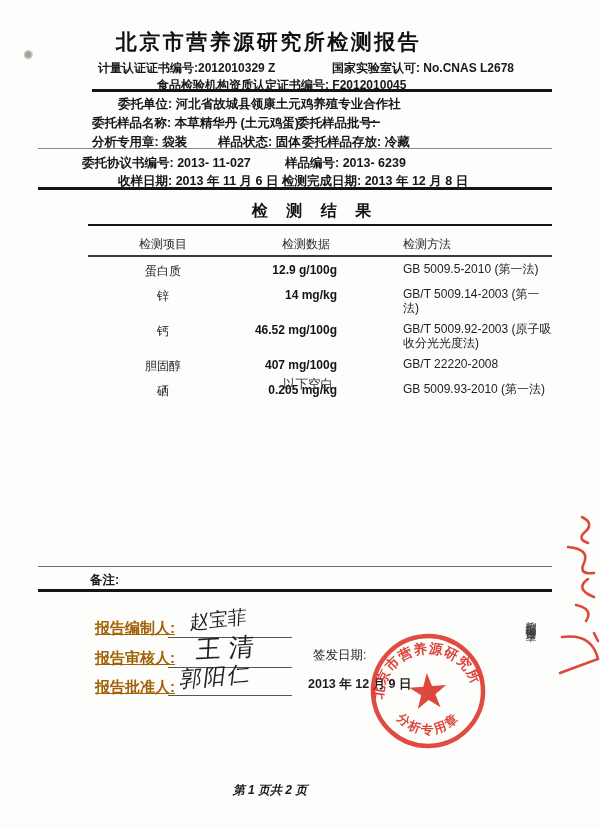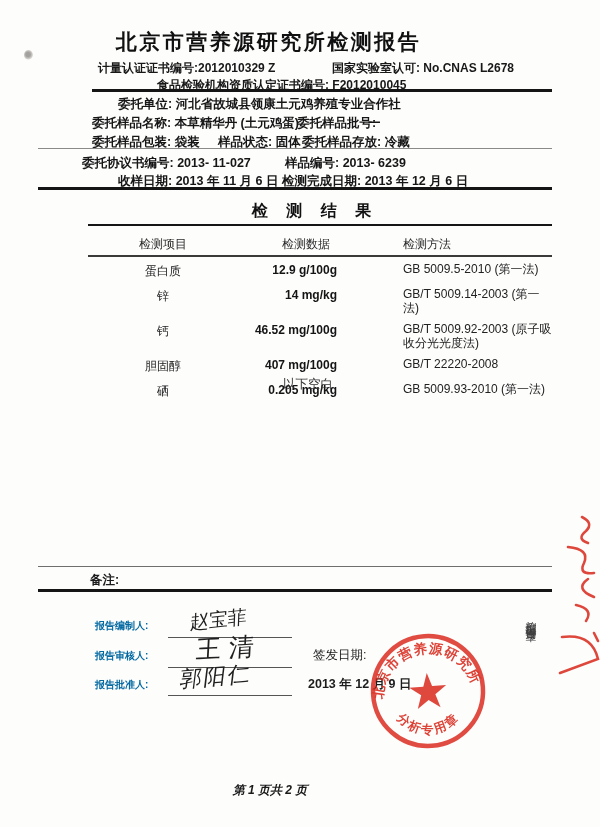--- a/index.html
+++ b/index.html
@@ -50,21 +50,21 @@
   .results{position:absolute;top:259px;left:90px;width:462px;}
   .rrow{display:grid;grid-template-columns:146px 101px 1fr;padding:4px 0;font-size:12px;}
   .rc-item{text-align:center;color:#222;}
   .rc-value{text-align:right;font-weight:bold;color:#141414;}
   .rc-method{padding-left:66px;line-height:13.5px;white-space:normal;color:#222;}
 
   .end-note{top:376px;left:238px;width:140px;text-align:center;font-size:12.5px;color:#333;}
 
   .remark{top:572px;left:90px;font-size:12.5px;font-weight:bold;}
 
-  .sig-label{font-size:10px;font-weight:bold;color:#0369a1;}
+  .sig-label{font-size:15px;font-weight:bold;color:#a16207;text-decoration:underline;}
   .s1{top:619px;left:95px;}
   .s2{top:649px;left:95px;}
   .s3{top:678px;left:95px;}
   .sig-line{position:absolute;left:168px;width:124px;height:1px;background:#555;}
   .sl1{top:637px;} .sl2{top:667px;} .sl3{top:695px;}
   .hand{color:#1f1f1f;transform-origin:left center;}
   .hw1{top:610px;left:190px;font-size:19px;transform:rotate(-6deg) skewX(-8deg);}
   .hw2{top:633px;left:196px;font-size:25px;letter-spacing:8px;transform:rotate(-3deg) skewX(-6deg);}
   .hw3{top:665px;left:180px;font-size:22px;letter-spacing:2px;transform:rotate(-5deg) skewX(-12deg);}
 
@@ -89,30 +89,30 @@
   <div class="abs cert cert1l">计量认证证书编号:2012010329 Z</div>
   <div class="abs cert cert1r">国家实验室认可: No.CNAS L2678</div>
   <div class="abs cert cert2">食品检验机构资质认定证书编号: F2012010045</div>
 
   <div class="hr hr-thick1"></div>
 
   <div class="abs info i-name">委托样品名称: 本草精华丹 (土元鸡蛋)</div>
   <div class="abs info i-client">委托单位: 河北省故城县领康土元鸡养殖专业合作社</div>
   <div class="abs info i-batch">委托样品批号:</div>
   <div class="abs info i-batchv">一</div>
-  <div class="abs info i-pack">委托样品包装: 袋装</div>
+  <div class="abs info i-pack">分析专用章: 袋装</div>
   <div class="abs info i-state">样品状态: 固体</div>
   <div class="abs info i-storage">委托样品存放: 冷藏</div>
 
   <div class="hr hr-thin1"></div>
 
   <div class="abs info i-agree">委托协议书编号: 2013- 11-027</div>
   <div class="abs info i-sampno">样品编号: 2013- 6239</div>
   <div class="abs info i-recv">收样日期: 2013 年 11 月 6 日</div>
-  <div class="abs info i-done">检测完成日期: 2013 年 12 月 6 日</div>
+  <div class="abs info i-done">检测完成日期: 2013 年 12 月 8 日</div>
 
   <div class="hr hr-thick2"></div>
 
   <div class="abs section-title">检 测 结 果</div>
   <div class="hr hr-med"></div>
 
   <div class="abs th th-item">检测项目</div>
   <div class="abs th th-value">检测数据</div>
   <div class="abs th th-method">检测方法</div>
   <div class="hr hr-thin2"></div>

